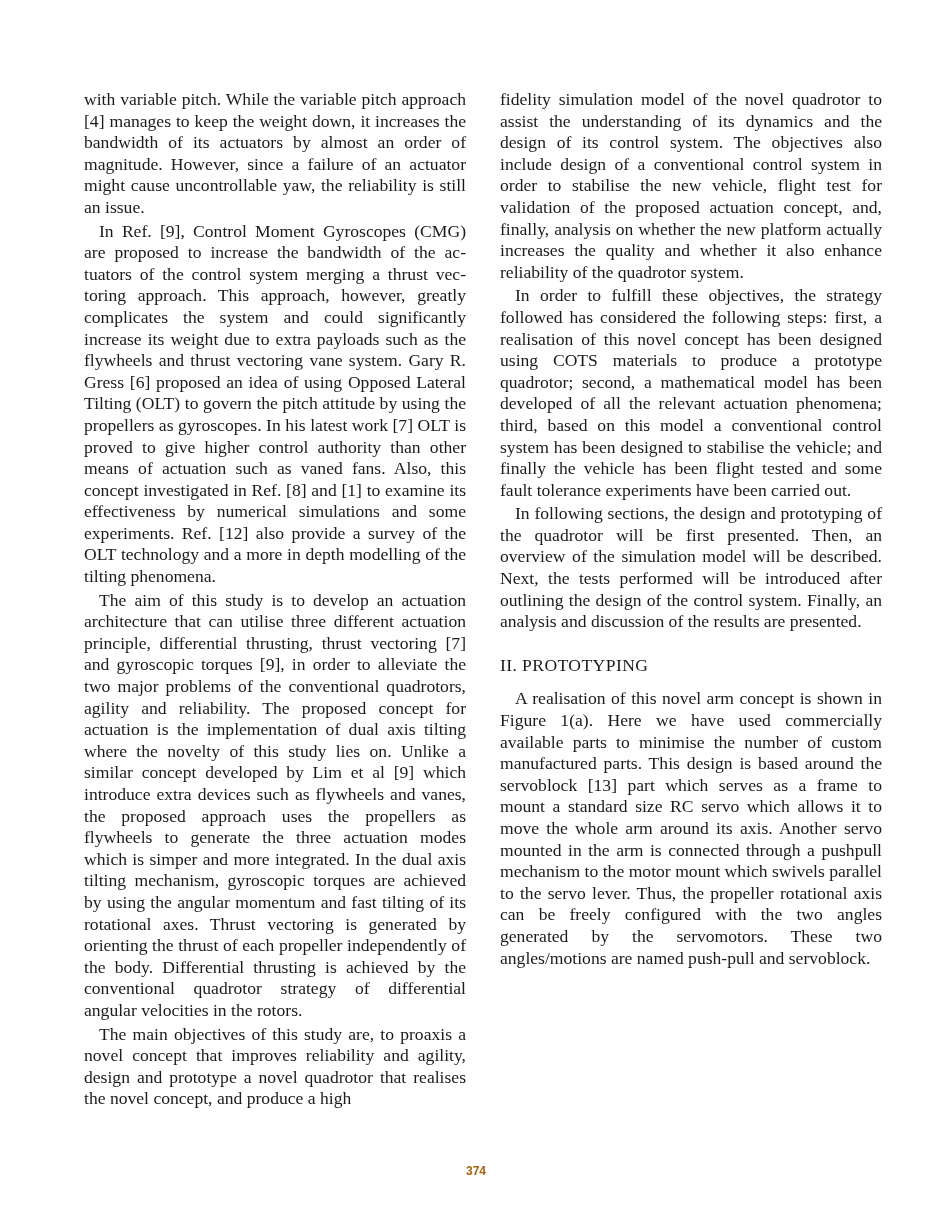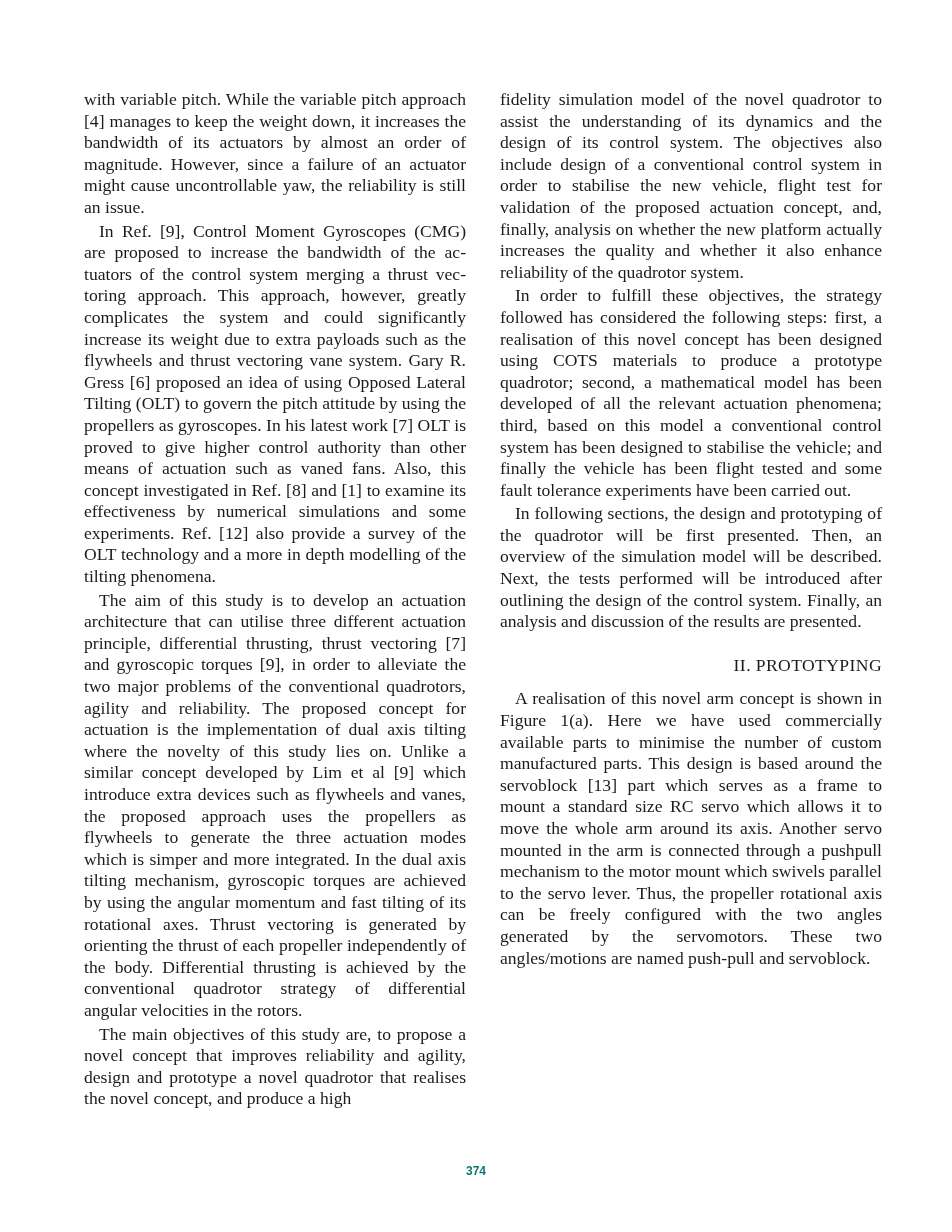--- a/index.html
+++ b/index.html
@@ -9,38 +9,38 @@
     position: absolute; top: 89px; width: 382px;
     font-family: "Liberation Serif", serif;
     font-size: 17.6px; line-height: 21.6px; color: #1a1a1a;
     text-align: justify; hyphens: manual;
   }
   .col-left { left: 84px; }
   .col-right { left: 500px; }
   .col p { margin: 0 0 2px 0; text-indent: 15px; }
   .col p.cont { text-indent: 0; }
   .section-heading {
-    text-align: right; margin: 22px 0 12px 0; text-indent: 0;
+    text-align: left; margin: 22px 0 12px 0; text-indent: 0;
     font-size: 17.6px; letter-spacing: 0.4px; font-weight: normal;
   }
   .page-number {
     position: absolute; top: 1164px; left: 0; width: 952px; text-align: center;
-    font-family: "Liberation Sans", sans-serif; font-weight: bold; font-size: 12px; color: #0f766e;
+    font-family: "Liberation Sans", sans-serif; font-weight: bold; font-size: 12px; color: #a16207;
   }
 </style>
 </head>
 <body>
 
 <div class="page">
 
   <div class="col col-left">
     <p class="cont">with variable pitch. While the variable pitch ap­proach [4] manages to keep the weight down, it increases the bandwidth of its actuators by almost an order of magnitude. However, since a failure of an actuator might cause uncontrollable yaw, the reliability is still an issue.</p>
     <p>In Ref. [9], Control Moment Gyroscopes (CMG) are proposed to increase the bandwidth of the ac­tuators of the control system merging a thrust vec­toring approach. This approach, however, greatly complicates the system and could significantly increase its weight due to extra payloads such as the flywheels and thrust vectoring vane system. Gary R. Gress [6] proposed an idea of using Opposed Lateral Tilting (OLT) to govern the pitch attitude by using the propellers as gyroscopes. In his latest work [7] OLT is proved to give higher control authority than other means of actuation such as vaned fans. Also, this concept investigated in Ref. [8] and [1] to examine its effectiveness by numerical simulations and some experiments. Ref. [12] also provide a survey of the OLT technology and a more in depth modelling of the tilting phenomena.</p>
     <p>The aim of this study is to develop an actuation architecture that can utilise three different actua­tion principle, differential thrusting, thrust vector­ing [7] and gyroscopic torques [9], in order to al­leviate the two major problems of the conventional quadrotors, agility and reliability. The proposed concept for actuation is the implementation of dual axis tilting where the novelty of this study lies on. Unlike a similar concept developed by Lim et al [9] which introduce extra devices such as flywheels and vanes, the proposed approach uses the pro­pellers as flywheels to generate the three actuation modes which is simper and more integrated. In the dual axis tilting mechanism, gyroscopic torques are achieved by using the angular momentum and fast tilting of its rotational axes. Thrust vectoring is generated by orienting the thrust of each propeller independently of the body. Differential thrusting is achieved by the conventional quadrotor strategy of differential angular velocities in the rotors.</p>
-    <p>The main objectives of this study are, to pro­pose a novel concept that improves reliability and agility, design and prototype a novel quadrotor that realises the novel concept, and produce a high</p>
+    <p>The main objectives of this study are, to pro­axis a novel concept that improves reliability and agility, design and prototype a novel quadrotor that realises the novel concept, and produce a high</p>
   </div>
 
   <div class="col col-right">
     <p class="cont">fidelity simulation model of the novel quadrotor to assist the understanding of its dynamics and the design of its control system. The objectives also include design of a conventional control system in order to stabilise the new vehicle, flight test for validation of the proposed actuation concept, and, finally, analysis on whether the new platform actually increases the quality and whether it also enhance reliability of the quadrotor system.</p>
     <p>In order to fulfill these objectives, the strategy followed has considered the following steps: first, a realisation of this novel concept has been designed using COTS materials to produce a prototype quadrotor; second, a mathematical model has been developed of all the relevant actuation phenomena; third, based on this model a conventional control system has been designed to stabilise the vehicle; and finally the vehicle has been flight tested and some fault tolerance experiments have been carried out.</p>
     <p>In following sections, the design and proto­typing of the quadrotor will be first presented. Then, an overview of the simulation model will be described. Next, the tests performed will be introduced after outlining the design of the control system. Finally, an analysis and discussion of the results are presented.</p>
     <div class="section-heading">II. PROTOTYPING</div>
     <p>A realisation of this novel arm concept is shown in Figure 1(a). Here we have used commercially available parts to minimise the number of custom manufactured parts. This design is based around the servoblock [13] part which serves as a frame to mount a standard size RC servo which al­lows it to move the whole arm around its axis. Another servo mounted in the arm is connected through a pushpull mechanism to the motor mount which swivels parallel to the servo lever. Thus, the propeller rotational axis can be freely configured with the two angles generated by the servomotors. These two angles/motions are named push-pull and servoblock.</p>
   </div>
 

